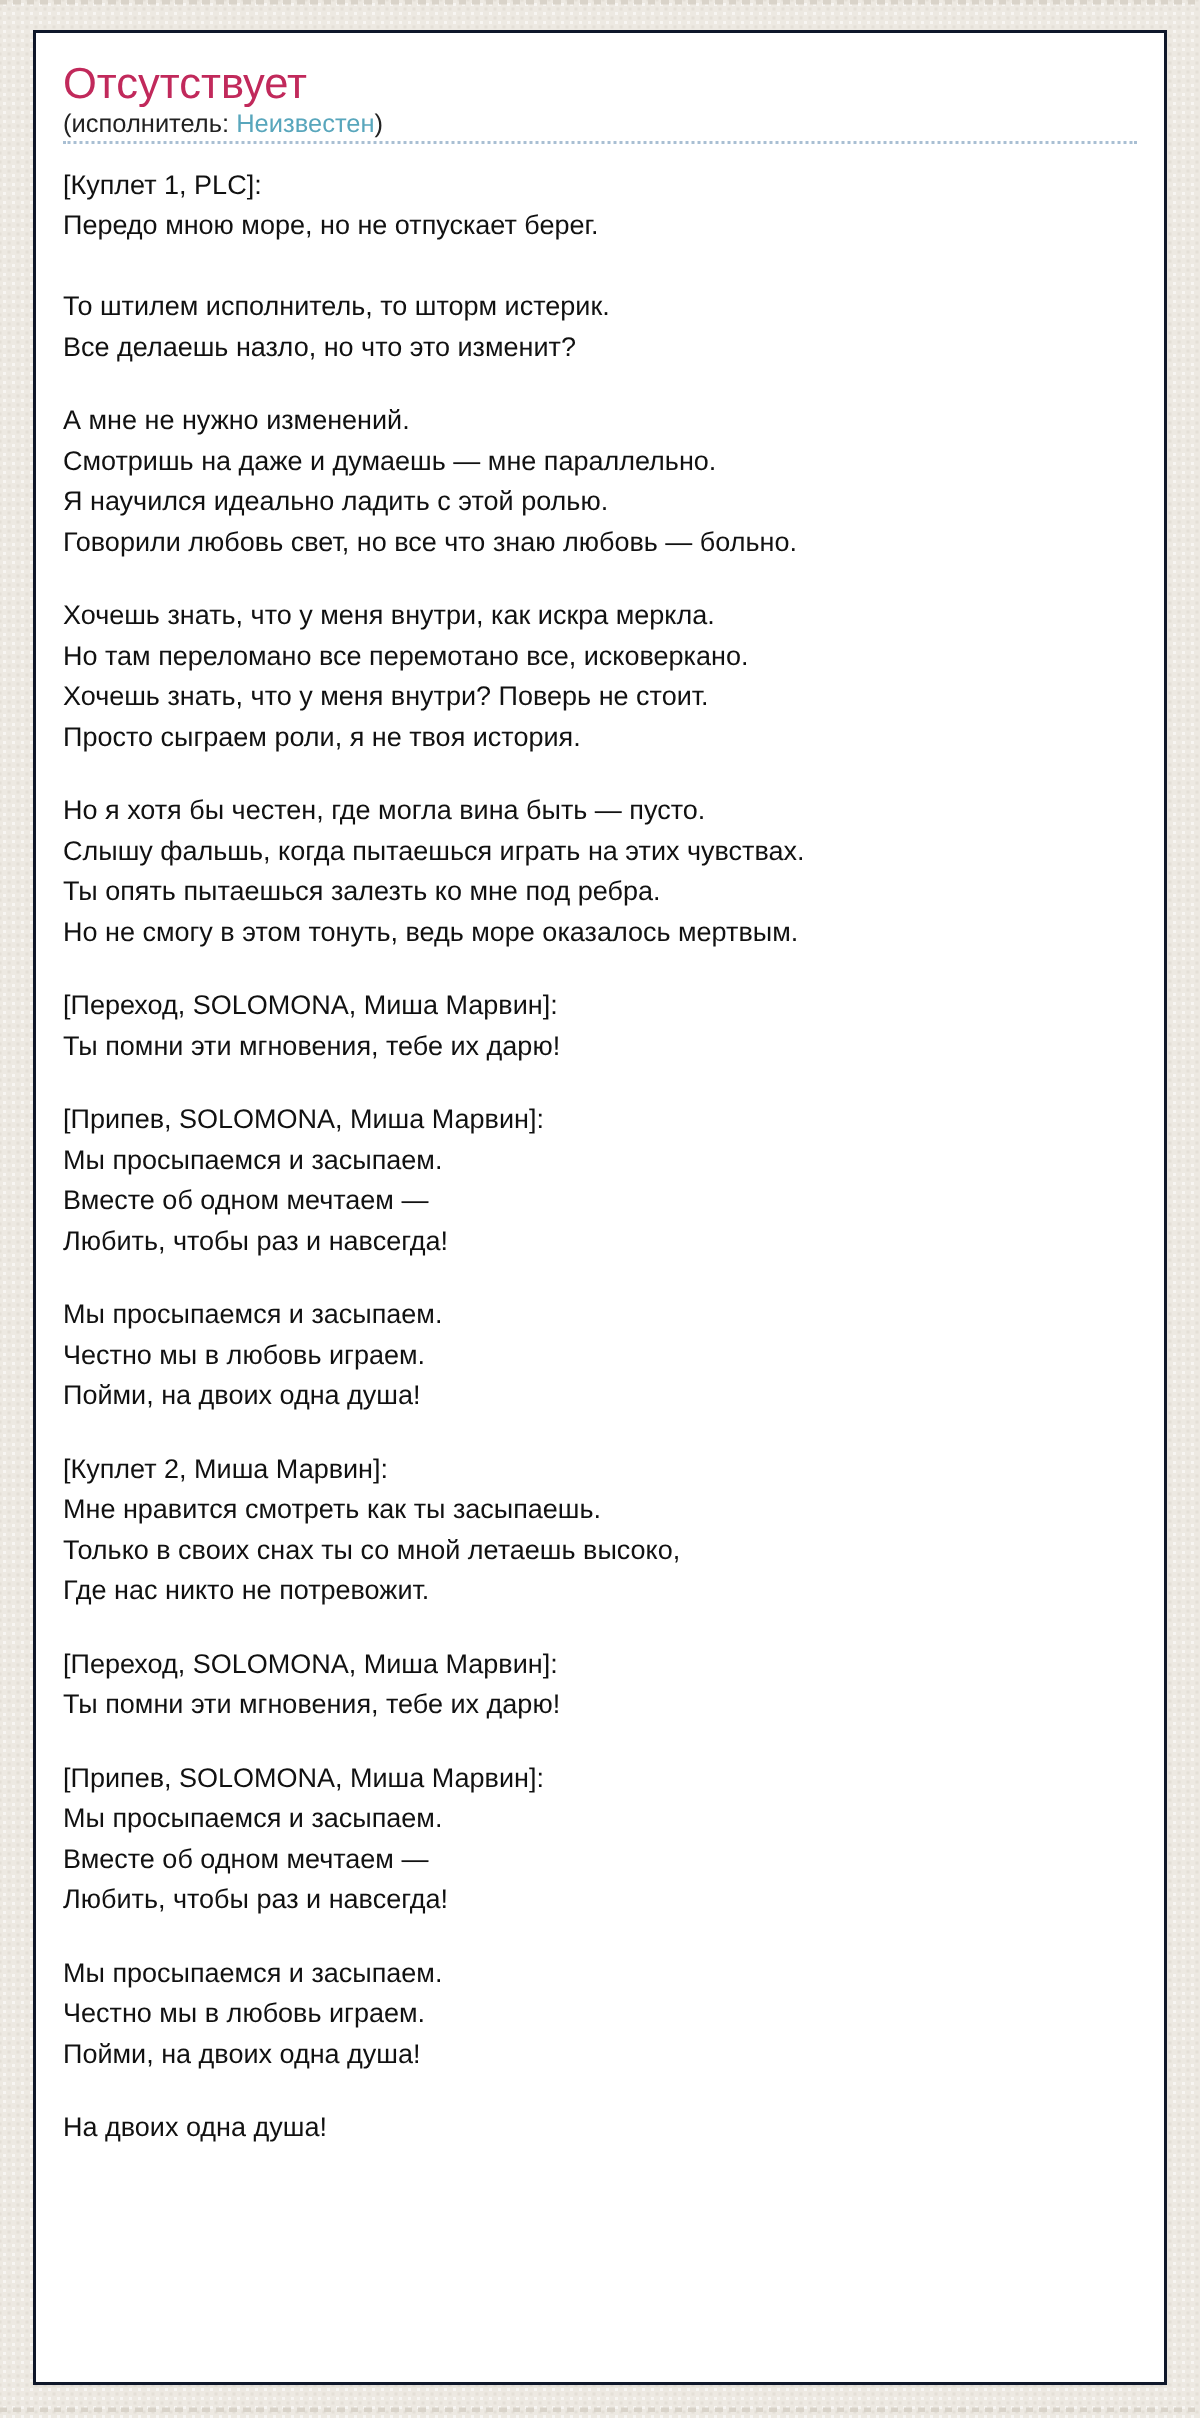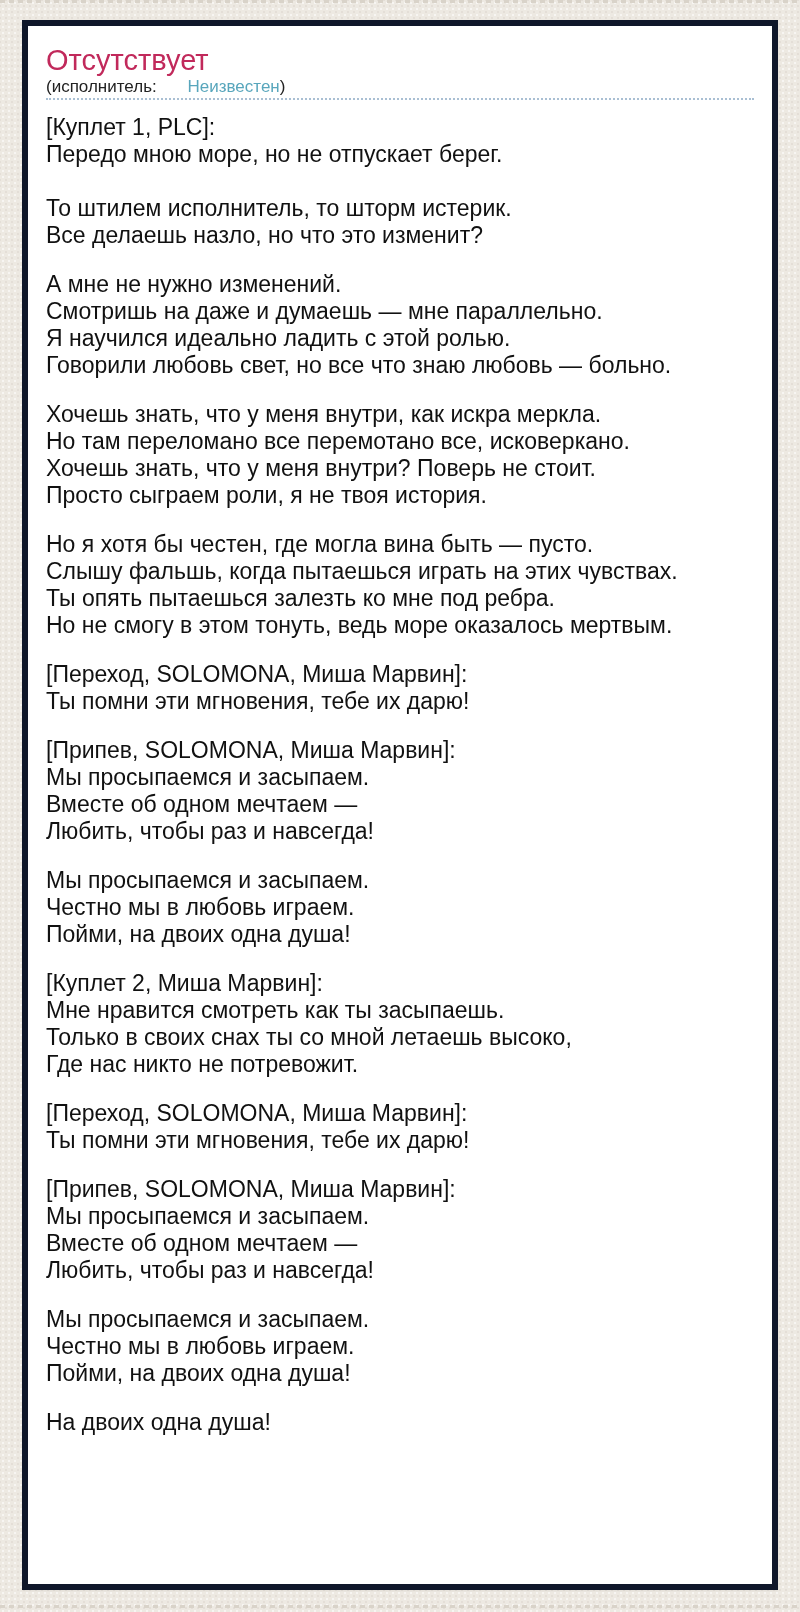--- a/index.html
+++ b/index.html
@@ -29,48 +29,47 @@
   .stitch-top { top: 0; }
   .stitch-bottom { bottom: 4px; }
   .card {
     position: absolute;
     left: 22px;
     top: 20px;
     width: 756px;
     height: 1570px;
     box-sizing: border-box;
     background: #ffffff;
-    border: 6px solid #0f172a;
+    border: 2px solid #0f172a;
     box-shadow: 0 1px 2px rgba(0,0,0,0.05);
     padding: 16px 18px 30px 18px;
   }
   .title {
     margin: 2px 0 0 0;
     font-size: 29px;
     line-height: 32px;
     font-weight: 400;
   }
   .artist-line {
     font-size: 17px;
     line-height: 21px;
     color: #222222;
   }
   .artist-link {
     text-decoration: none;
     cursor: pointer;
-    margin-left: 26px;
   }
   .separator {
     height: 0;
     margin-top: 1px;
     border-bottom: 2px dotted #a9bfd3;
   }
   .lyrics {
     margin-top: 14px;
-    font-size: 23px;
+    font-size: 18px;
     line-height: 27px;
   }
   .lyrics p {
     margin: 0 0 22px 0;
   }
   .lyrics p:last-child {
     margin-bottom: 0;
   }
 </style>
 </head>

